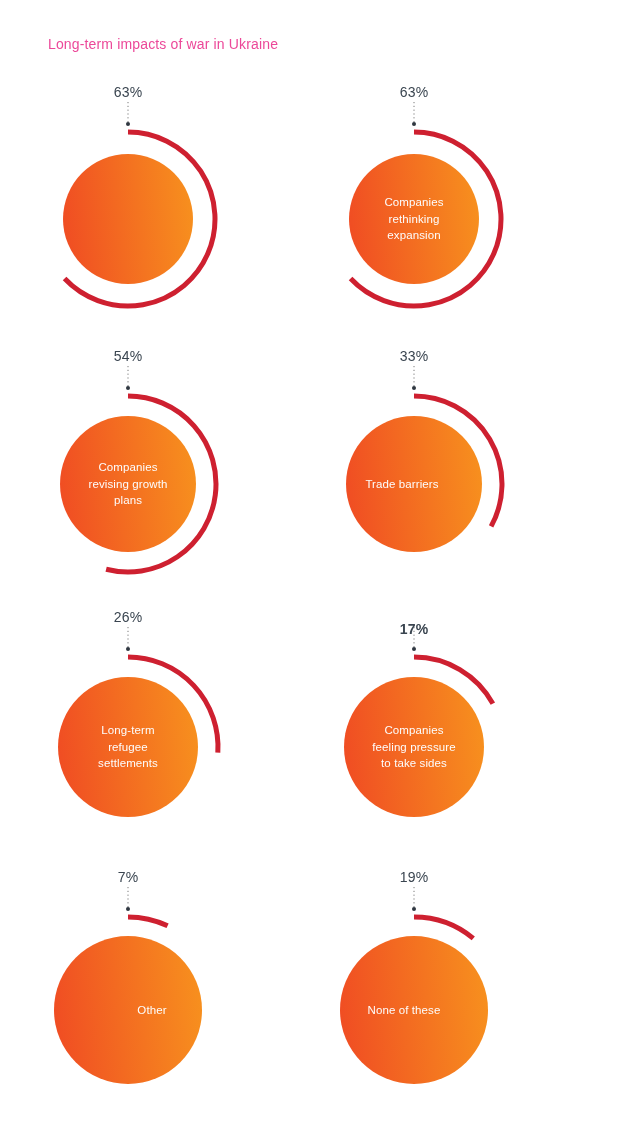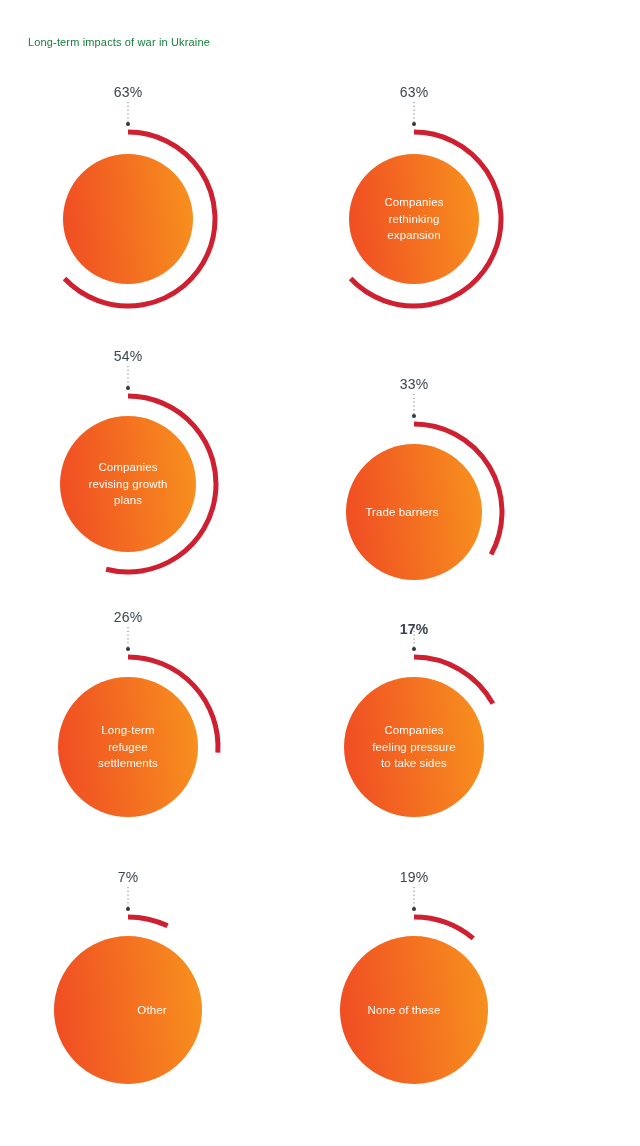--- a/index.html
+++ b/index.html
@@ -10,25 +10,25 @@
     font-family:"Liberation Sans", sans-serif;
     overflow:hidden;
   }
   #page {
     position:relative;
     width:640px; height:1146px;
     background:#ffffff;
   }
   #chart-title {
     position:absolute;
-    left:28px; top:36px;
-    font-size:11px;
+    left:48px; top:36px;
+    font-size:14px;
     font-weight:400;
     letter-spacing:0.15px;
-    color:#15803d;
+    color:#ec4899;
     white-space:nowrap;
   }
   .gauge {
     position:absolute;
     width:300px;
     height:265px;
   }
   .gauge svg {
     position:absolute;
     left:0; top:0;
@@ -108,21 +108,21 @@
           <line x1="150" y1="22" x2="150" y2="45" stroke="#7a7a7a" stroke-width="1" stroke-dasharray="1.2 2.6"></line>
           <circle cx="150" cy="44" r="2" fill="#2f3740"></circle>
           <circle cx="150" cy="140" r="68" fill="url(#grad2)"></circle>
           <path d="M 150.00 52.00 A 88 88 0 1 1 128.12 225.24" fill="none" stroke="#ce2030" stroke-width="5" stroke-linecap="butt"></path>
         </svg>
         <div class="pct-label" style="top: 4px;">54%</div>
         <div class="bubble-text" style="left: 82px; width: 136px; top: 115.25px;">Companies
 revising growth
 plans</div>
       </div>
-      <div class="gauge" style="left: 264px; top: 344px; margin-top: 28px;">
+      <div class="gauge" style="left: 264px; top: 344px;">
         <svg viewBox="0 0 300 265">
           <defs>
             <linearGradient id="grad3" x1="0" y1="0.45" x2="1" y2="0.35">
               <stop offset="0" stop-color="#f04e23"></stop>
               <stop offset="1" stop-color="#f7901e"></stop>
             </linearGradient>
           </defs>
           <line x1="150" y1="22" x2="150" y2="45" stroke="#7a7a7a" stroke-width="1" stroke-dasharray="1.2 2.6"></line>
           <circle cx="150" cy="44" r="2" fill="#2f3740"></circle>
           <circle cx="150" cy="140" r="68" fill="url(#grad3)"></circle>

